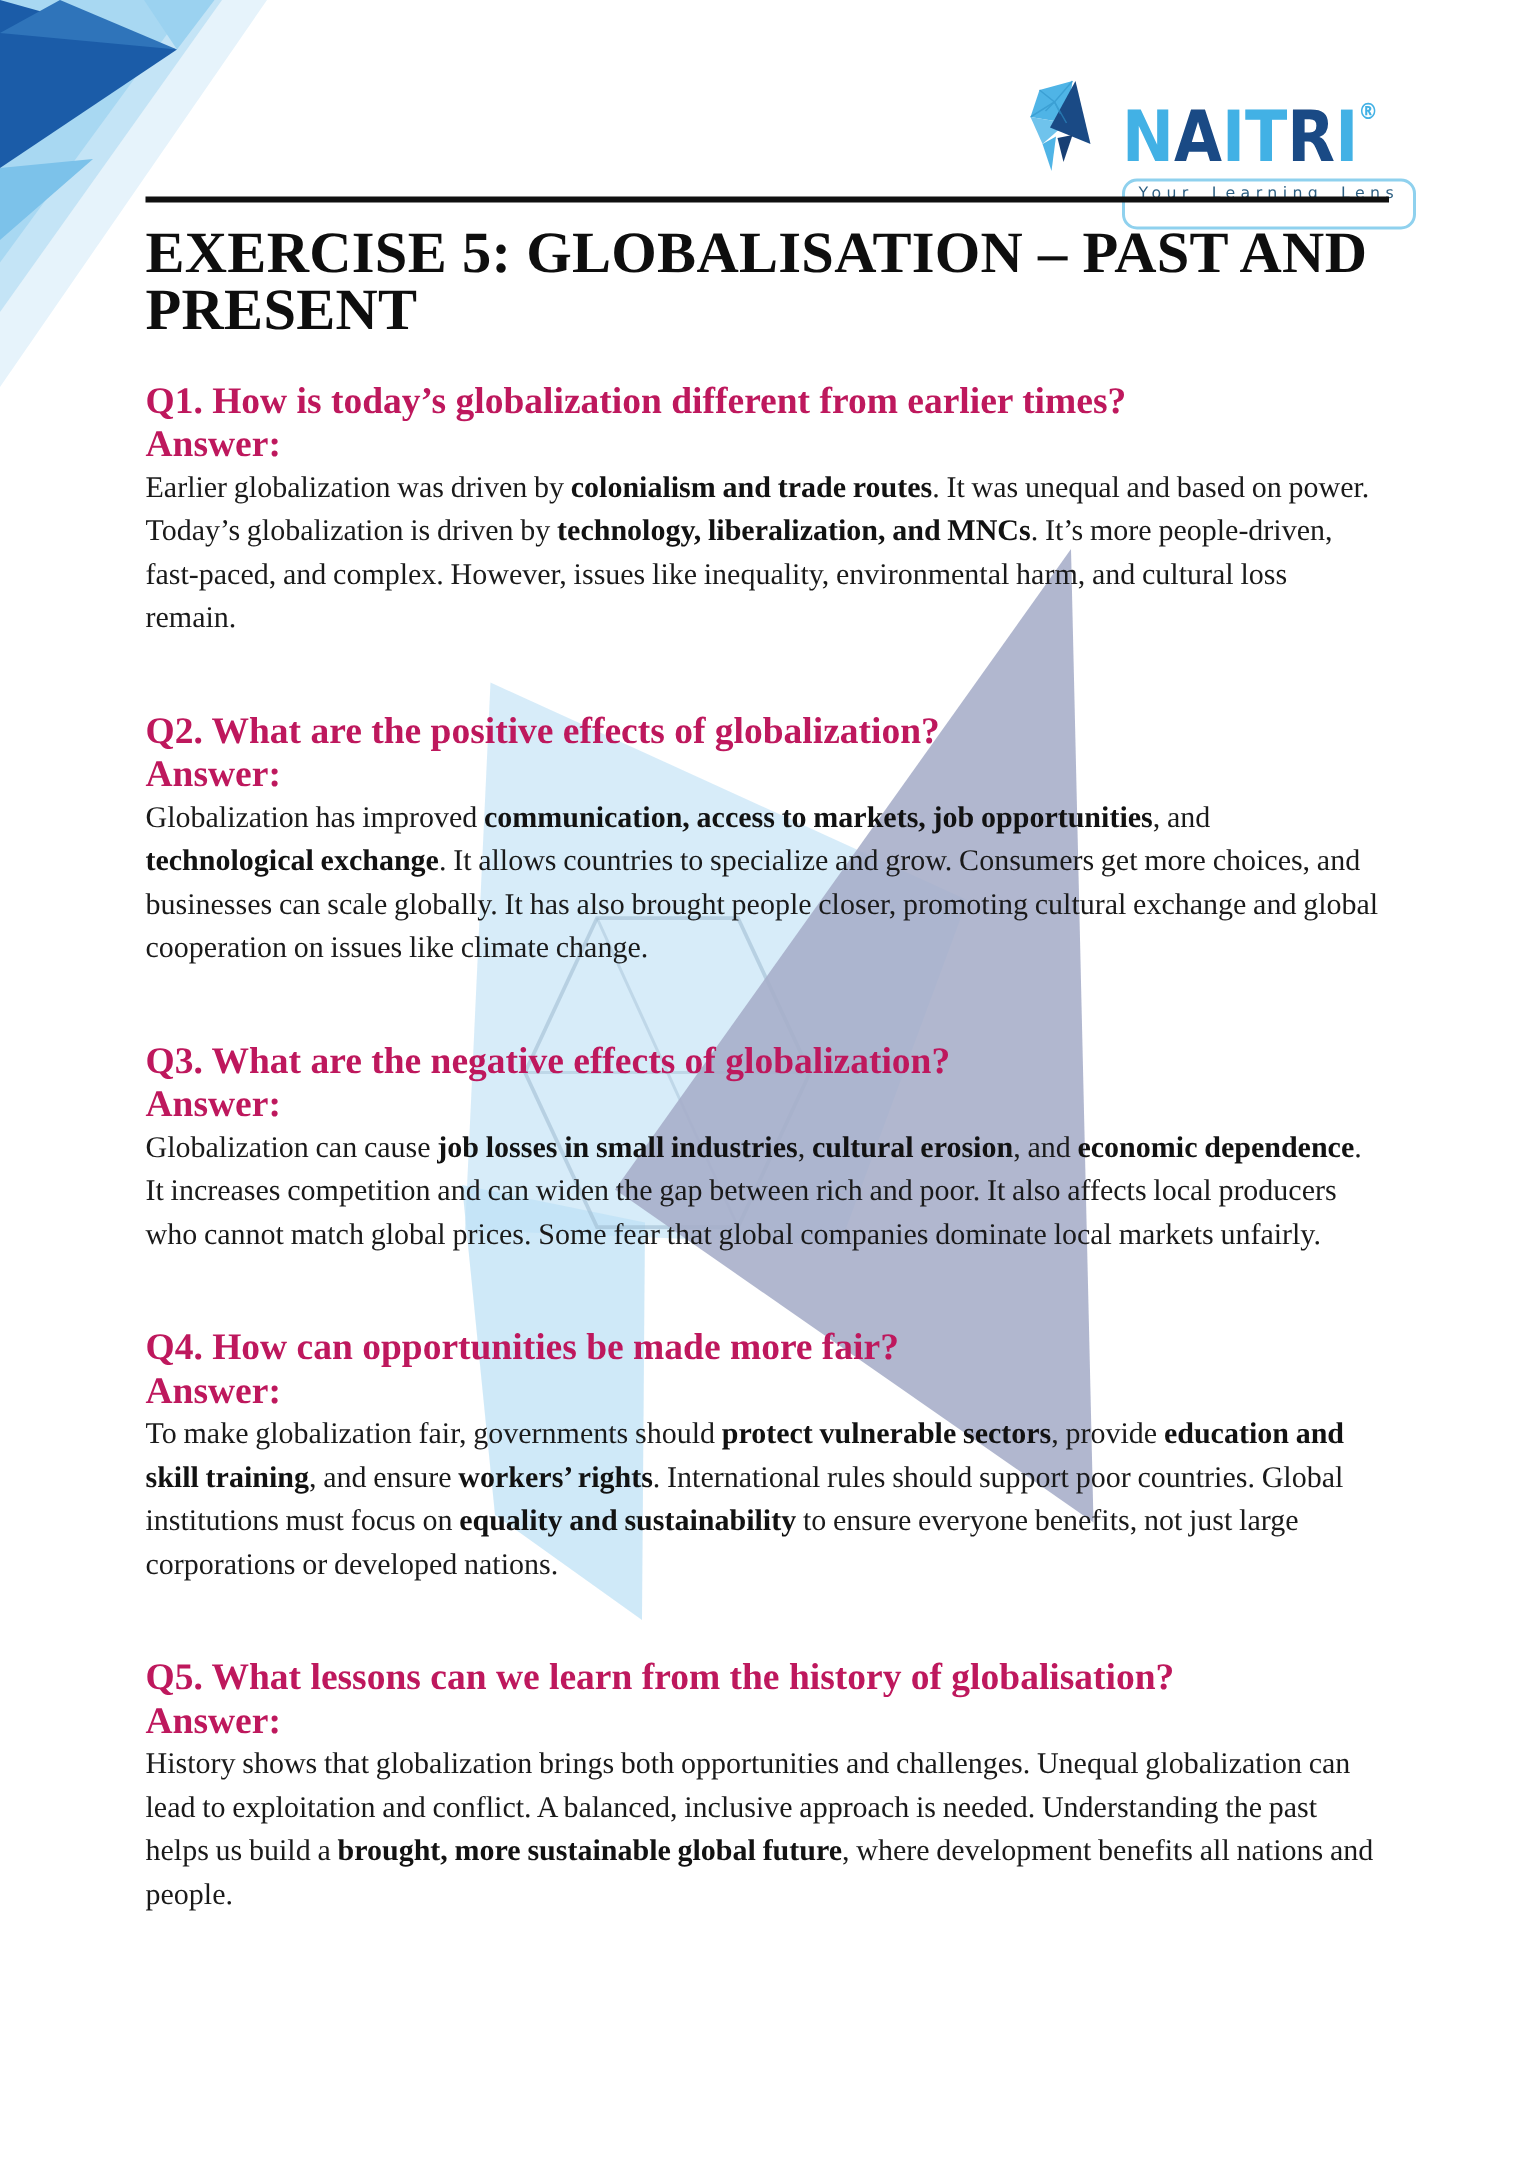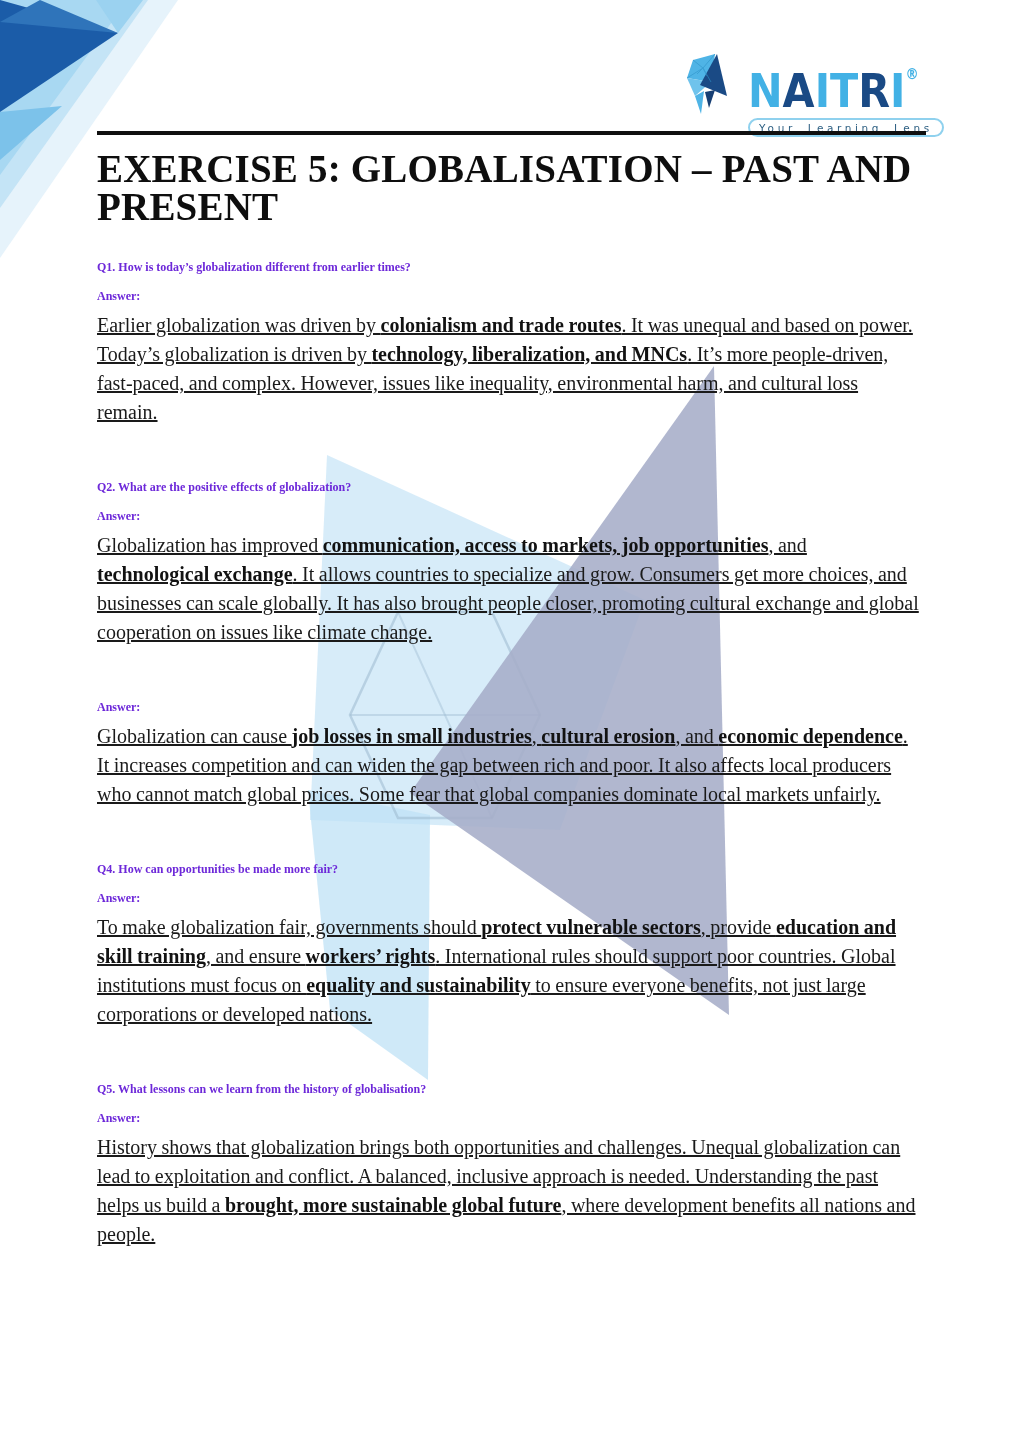--- a/index.html
+++ b/index.html
@@ -34,21 +34,21 @@
   .brand-name .reg {
     font-size: 15px;
     vertical-align: 28px;
     letter-spacing: 0;
   }
   .tagline {
     margin-top: 3px;
     width: fit-content;
     border: 2px solid #8fd1ee;
     border-radius: 10px;
-    padding: 2px 9px 1px 9px;
+    padding: 2px 9px 16px 9px;
     font-family: "DejaVu Sans", sans-serif;
     font-size: 10.5px;
     letter-spacing: 3.6px;
     word-spacing: 5px;
     color: #2d5f82;
     white-space: nowrap;
   }
 
   .header-rule {
     position: absolute; left: 97px; top: 131px;
@@ -57,22 +57,22 @@
   }
 
   
   .content { position: absolute; left: 97px; top: 150px; width: 824px; z-index: 2; }
   .page-title {
     font-size: 39px; font-weight: bold;
     line-height: 38px; margin: 0 0 27px 0;
     letter-spacing: 0.2px; color: #0e0e0e;
   }
   .qa-block { margin-bottom: 46px; }
-  .q-line { font-size: 12px; font-weight: bold; line-height: 29px; color: #6d28d9; }
-  .a-text { font-size: 20px; line-height: 29px; color: #1a1a1a; word-spacing: -0.5px; text-decoration: underline; }
+  .q-line { font-size: 25px; font-weight: bold; line-height: 29px; color: #be185d; }
+  .a-text { font-size: 20px; line-height: 29px; color: #1a1a1a; word-spacing: -0.5px; }
   .a-text b { color: #121212; }
 </style>
 </head>
 <body>
 
 <div class="page">
 
   <svg class="watermark" width="1024" height="1449" viewBox="0 0 1024 1449" aria-hidden="true">
     <polygon points="327,455 645,600 560,830 310,820" fill="#c9e5f7" opacity="0.75"></polygon>
     <polygon points="308,790 430,815 428,1080 330,1010" fill="#bfe1f6" opacity="0.75"></polygon>
@@ -122,20 +122,21 @@
       <div class="a-text"><span>Earlier globalization was driven by </span><b>colonialism and trade routes</b><span>. It was unequal and based on power. Today’s globalization is driven by </span><b>technology, liberalization, and MNCs</b><span>. It’s more people-driven, fast-paced, and complex. However, issues like inequality, environmental harm, and cultural loss remain.</span></div>
     </section>
 
     <section class="qa-block">
       <div class="q-line">Q2. What are the positive effects of globalization?</div>
       <div class="q-line">Answer:</div>
       <div class="a-text"><span>Globalization has improved </span><b>communication, access to markets, job opportunities</b><span>, and </span><b>technological exchange</b><span>. It allows countries to specialize and grow. Consumers get more choices, and businesses can scale globally. It has also brought people closer, promoting cultural exchange and global cooperation on issues like climate change.</span></div>
     </section>
 
     <section class="qa-block">
+      <div class="q-line">Q3. What are the negative effects of globalization?</div>
       <div class="q-line">Answer:</div>
       <div class="a-text"><span>Globalization can cause </span><b>job losses in small industries</b><span>, </span><b>cultural erosion</b><span>, and </span><b>economic dependence</b><span>. It increases competition and can widen the gap between rich and poor. It also affects local producers who cannot match global prices. Some fear that global companies dominate local markets unfairly.</span></div>
     </section>
 
     <section class="qa-block">
       <div class="q-line">Q4. How can opportunities be made more fair?</div>
       <div class="q-line">Answer:</div>
       <div class="a-text"><span>To make globalization fair, governments should </span><b>protect vulnerable sectors</b><span>, provide </span><b>education and skill training</b><span>, and ensure </span><b>workers’ rights</b><span>. International rules should support poor countries. Global institutions must focus on </span><b>equality and sustainability</b><span> to ensure everyone benefits, not just large corporations or developed nations.</span></div>
     </section>
 

